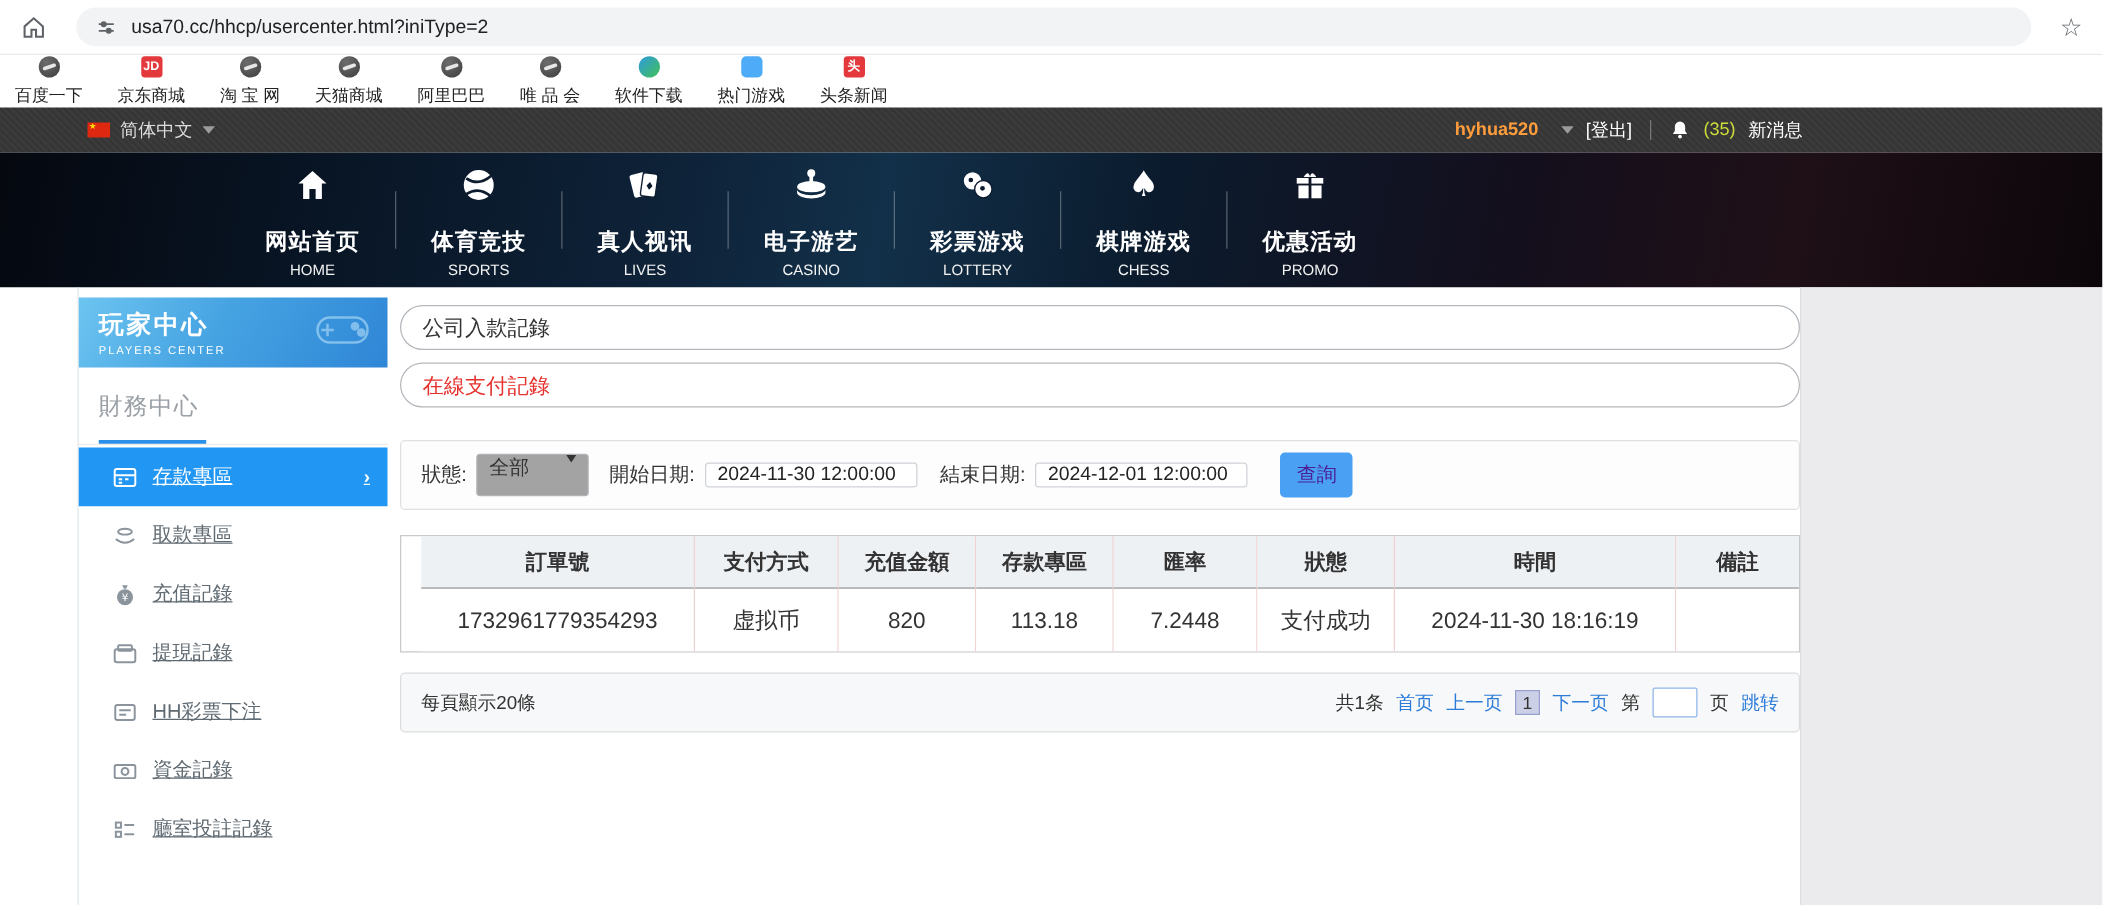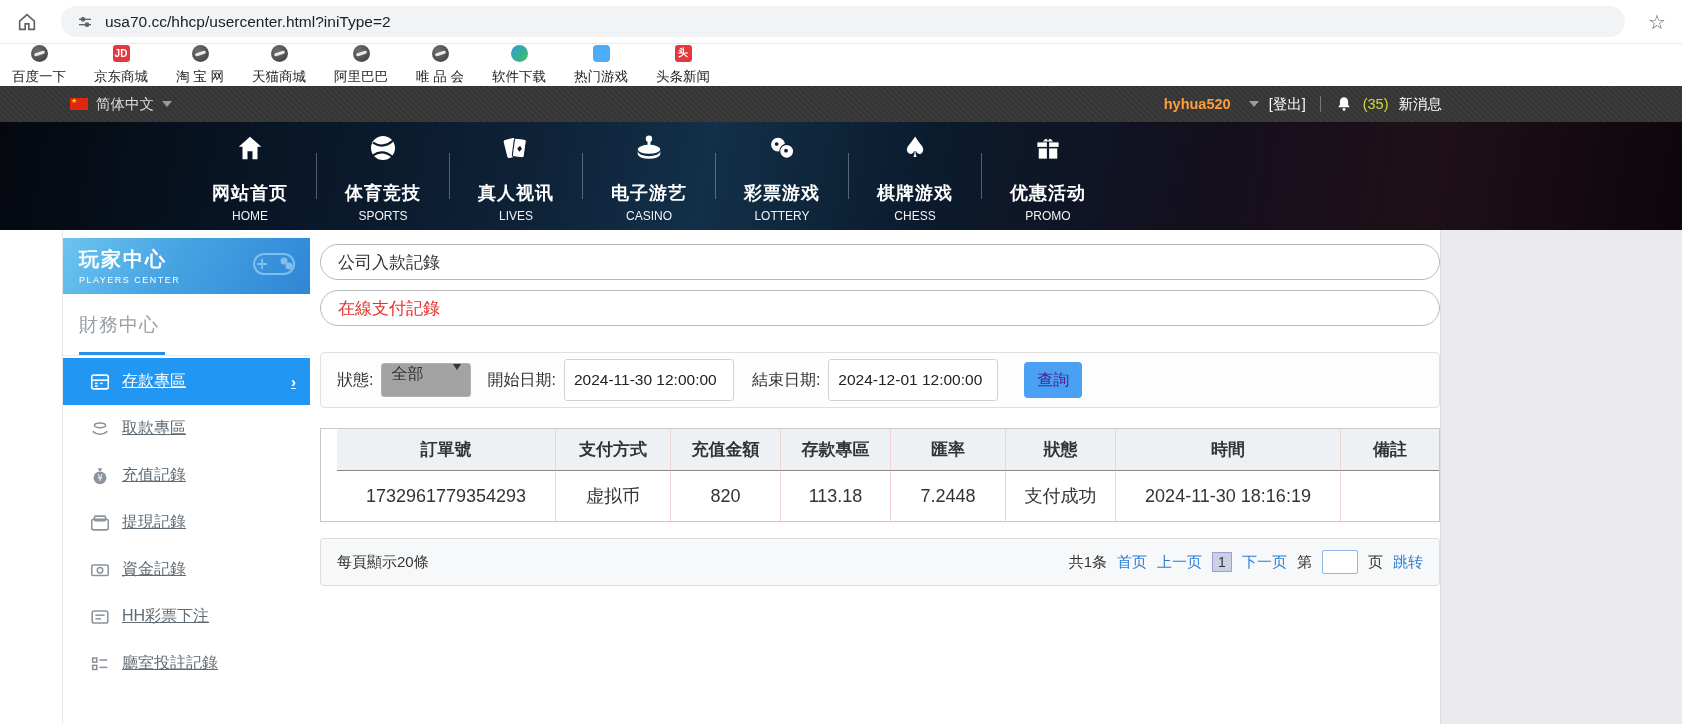--- a/index.html
+++ b/index.html
@@ -89,21 +89,21 @@
   .tab.active { color:#e5322e; }
 
   .filter { margin-top:26px; height:56px; border:1px solid #e0e0e0; border-radius:4px;
     background:#fdfdfe; display:flex; align-items:center; padding:0 16px; gap:8px;
     font-size:16px; color:#333; }
   .select { width:90px; height:34px; border:1px solid #b0b4b8; border-radius:3px;
     background:#a3a3a3; display:flex; align-items:flex-start; justify-content:space-between;
     padding:0 9px; margin-right:8px; cursor:pointer; }
   .sel-caret { width:0; height:0; border-left:4.5px solid transparent;
     border-right:4.5px solid transparent; border-top:6px solid #333; }
-  .dinput { width:170px; height:42px; border:1px solid #cfd3d7; border-radius:3px;
+  .dinput { width:170px; height:20px; border:1px solid #cfd3d7; border-radius:3px;
     background:#fff; padding:0 9px; font-size:15.5px; color:#222;
     font-family:"Liberation Sans","DejaVu Sans",sans-serif; margin-right:10px; }
   .search-btn { width:58px; height:36px; margin-left:8px; background:#4aa0f2; color:#4c1d95;
     border:none; border-radius:4px; font-size:16px; cursor:pointer;
     font-family:"Liberation Sans","DejaVu Sans",sans-serif; }
 
   .table { margin-top:20px; border:1px solid #c9c9c9; }
   .trow { display:grid; grid-template-columns:219px 115px 110px 110px 115px 110px 225px 1fr;padding-left:16px; }
   .th { background:#eef1f4; height:42px; font-size:17px; font-weight:bold; color:#333;
     display:flex; align-items:center; justify-content:center;
@@ -364,35 +364,35 @@
           <svg width="22" height="22" viewBox="0 0 24 24" fill="none" stroke="currentColor" stroke-width="1.7">
             <rect x="6" y="4.5" width="12" height="5" rx="1"></rect>
               <rect x="3" y="8" width="18" height="11.5" rx="2"></rect>
             </svg>
           </span>
         <span>提現記錄</span>
       </div>
       <div class="menu-item">
         <span class="micon">
           <svg width="22" height="22" viewBox="0 0 24 24" fill="none" stroke="currentColor" stroke-width="1.7">
-            <rect x="3" y="6.5" width="18" height="11.5" rx="1.5"></rect>
-              <circle cx="12" cy="12.2" r="3"></circle>
-            </svg>
-          </span>
-        <span>資金記錄</span>
-      </div>
-      <div class="menu-item">
-        <span class="micon">
-          <svg width="22" height="22" viewBox="0 0 24 24" fill="none" stroke="currentColor" stroke-width="1.7">
             <rect x="3.5" y="5.5" width="17" height="13" rx="2"></rect>
             <line x1="7" y1="10" x2="17" y2="10"></line>
               <line x1="7" y1="14" x2="13" y2="14"></line>
             </svg>
           </span>
         <span>HH彩票下注</span>
+      </div>
+      <div class="menu-item">
+        <span class="micon">
+          <svg width="22" height="22" viewBox="0 0 24 24" fill="none" stroke="currentColor" stroke-width="1.7">
+            <rect x="3" y="6.5" width="18" height="11.5" rx="1.5"></rect>
+              <circle cx="12" cy="12.2" r="3"></circle>
+            </svg>
+          </span>
+        <span>資金記錄</span>
       </div>
       <div class="menu-item">
         <span class="micon">
           <svg width="22" height="22" viewBox="0 0 24 24" fill="none" stroke="currentColor" stroke-width="1.7">
             <rect x="4" y="5.5" width="4.5" height="4.5"></rect>
               <rect x="4" y="13.5" width="4.5" height="4.5"></rect>
             <line x1="11.5" y1="7.7" x2="20" y2="7.7"></line>
               <line x1="11.5" y1="15.7" x2="20" y2="15.7"></line>
             </svg>
           </span>

